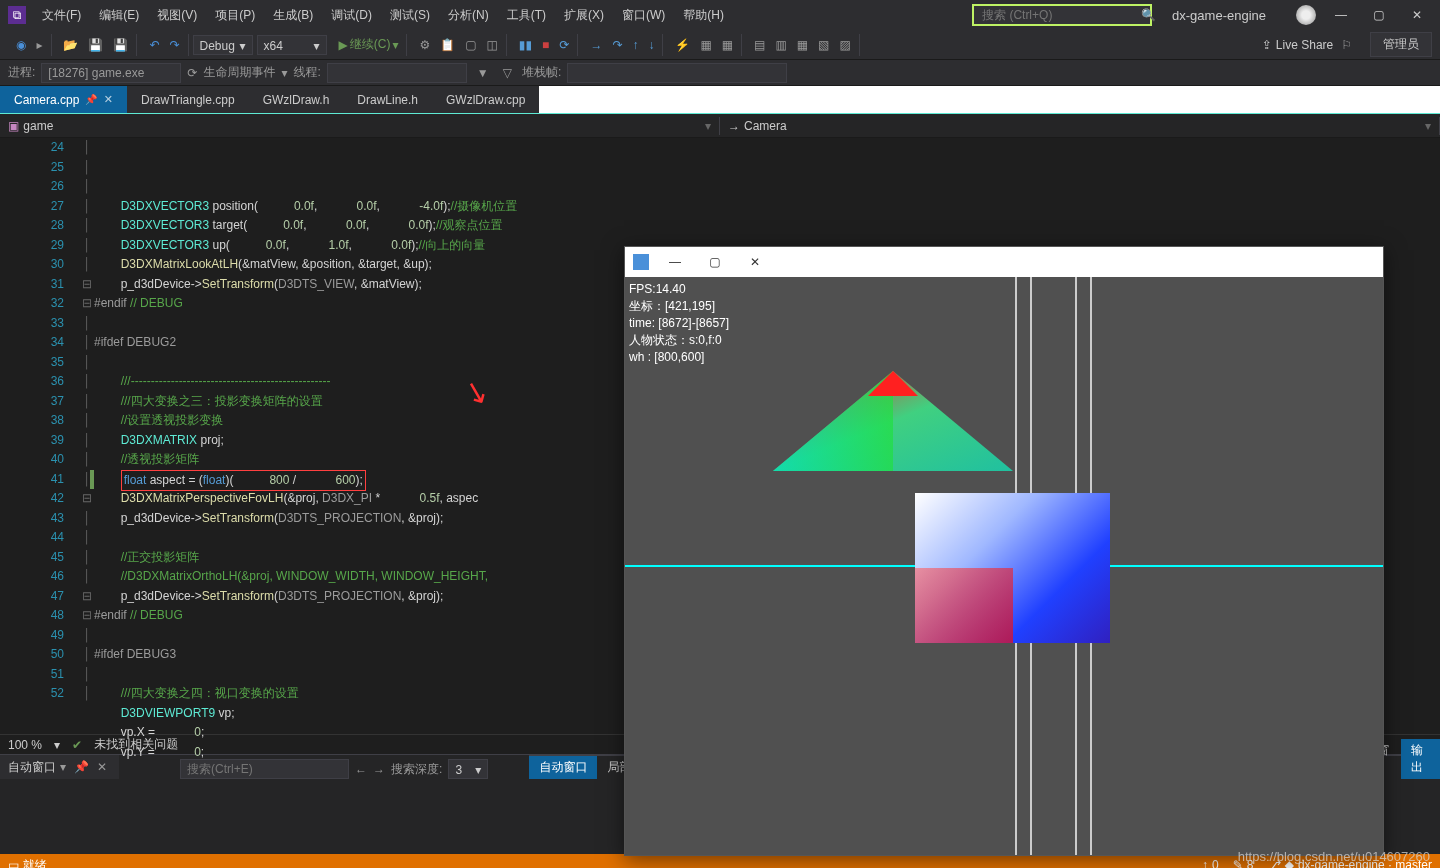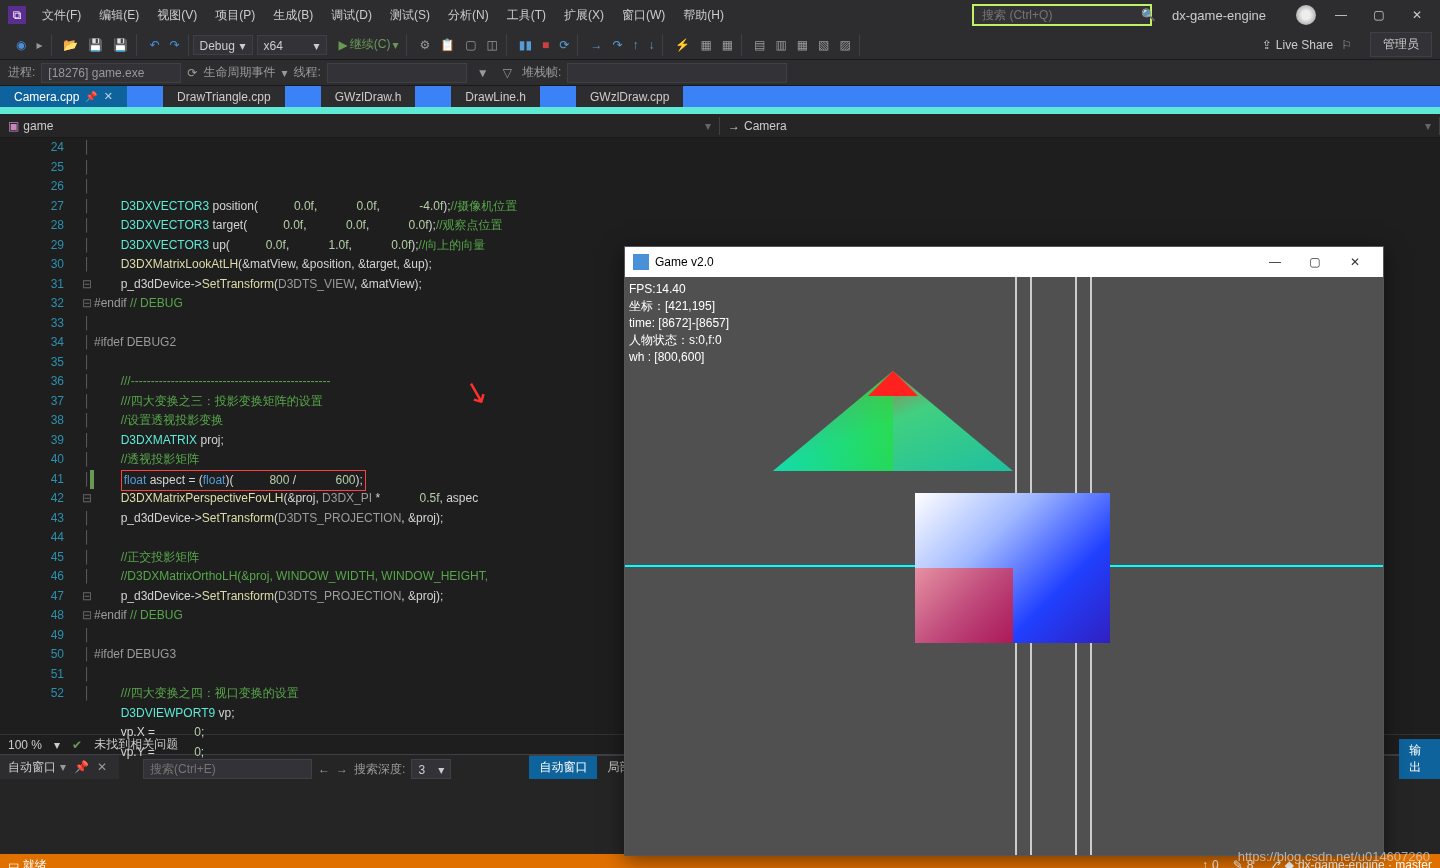--- a/index.html
+++ b/index.html
@@ -23,21 +23,21 @@
 .tb-select.wide{min-width:70px;}
 .play { color: #6a9955; }
 .dbg-blue { color: #569cd6; }
 .dbg-orange { color: #d69d45; }
 .live-share { color: #ccc; display: flex; align-items: center; gap: 4px; margin-left: auto; }
 .admin-btn { background: #333337; padding: 3px 12px; margin-left: 10px; color:#ccc; border:1px solid #3f3f46;}
 
 .toolbar2 { height: 26px; background: #2d2d30; border-bottom: 1px solid #1a1a1a; display:flex; align-items:center; padding:0 8px; gap:6px; color:#999;}
 .combo { background:#333337; border:1px solid #3f3f46; padding:1px 6px; min-width:140px; height:20px; display:flex;align-items:center;}
 
-.tabs { height: 28px; background: #3b82f6; display: flex; border-bottom:7px solid #5eead4;gap:36px; }
+.tabs { height: 28px; background: #ffffff; display: flex; border-bottom:1px solid #5eead4; }
 .tab { padding: 5px 14px; color: #ccc; background: #2d2d30; display:flex;align-items:center;gap:6px;}
 .tab.active { background: #0e639c; color: #fff; }
 .tab .close { font-size: 11px; opacity: 0.7; }
 .tab .pin { font-size: 10px; }
 
 .nav-bar { height: 24px; background: #252526; border-bottom: 1px solid #1a1a1a; display: flex; align-items: center; }
 .nav-combo { flex: 1; padding: 2px 8px; color: #ccc; display:flex; align-items:center; gap:4px; border-right:1px solid #3f3f46;}
 .nav-combo .ico { color: #c586c0; }
 .nav-combo .arrow { margin-left:auto; color:#666;}
 
@@ -79,21 +79,21 @@
 
 .zoom-bar { height: 20px; background: #1e1e1e; border-top: 1px solid #333; display:flex; align-items:center; padding:0 8px; color:#ccc; gap:12px;}
 .zoom-bar .ok{color:#6a9955;}
 
 .bottom-panels { height: 100px; display:flex; background:#252526; border-top:1px solid #3f3f46;}
 .panel { flex:1; display:flex; flex-direction:row; border-right:1px solid #3f3f46;}
 .panel:last-child{border-right:none;}
 .panel-head { height: 24px; background:#2d2d30; display:flex; align-items:center; padding:0 8px; color:#ccc;}
 .panel-head .title{flex:1;}
 .panel-head .ctrl{color:#999; padding:0 4px;}
-.panel-tools { height: 28px; display:flex; align-items:center; padding:0 24px; gap:6px; color:#999;}
+.panel-tools { height: 28px; display:flex; align-items:center; padding:0 24px; gap:6px; color:#999;margin-left:37px;}
 .panel-tools input { background:#333337; border:1px solid #3f3f46; color:#ccc; padding:2px 6px; flex:1; height:20px;}
 .panel-cols { height:20px; display:flex; padding:0 8px; color:#999; border-bottom:1px solid #3f3f46;}
 .panel-cols div{flex:1;}
 .panel-body{flex:1;}
 .panel-tabs { height:24px; display:flex; align-items:flex-end; background:#252526; border-top:1px solid #3f3f46;}
 .ptab { padding:3px 10px; color:#ccc;}
 .ptab.active{ background:#0e639c; color:#fff;}
 
 .statusbar { height: 22px; background: #e07000; color: #fff; display: flex; align-items: center; padding: 0 8px; gap: 14px; }
 .statusbar .ic{display:flex;align-items:center;gap:4px;}
@@ -305,21 +305,20 @@
         <div>│</div>
       </div>
     <div class="code" id="code">
       <div class="arrow-annot">↘</div>
     <div class="line">        <span class="type">D3DXVECTOR3</span> <span>position</span>(<span class="num">0.0f</span>, <span class="num">0.0f</span>, <span class="num">-4.0f</span>);<span class="cmt">//摄像机位置</span></div><div class="line">        <span class="type">D3DXVECTOR3</span> <span>target</span>(<span class="num">0.0f</span>, <span class="num">0.0f</span>, <span class="num">0.0f</span>);<span class="cmt">//观察点位置</span></div><div class="line">        <span class="type">D3DXVECTOR3</span> <span>up</span>(<span class="num">0.0f</span>, <span class="num">1.0f</span>, <span class="num">0.0f</span>);<span class="cmt">//向上的向量</span></div><div class="line">        <span class="fn">D3DXMatrixLookAtLH</span>(&amp;matView, &amp;position, &amp;target, &amp;up);</div><div class="line">        p_d3dDevice-&gt;<span class="fn">SetTransform</span>(<span class="mac">D3DTS_VIEW</span>, &amp;matView);</div><div class="line"><span class="mac">#endif</span> <span class="cmt">// DEBUG</span></div><div class="line">&nbsp;</div><div class="line"><span class="mac">#ifdef</span> <span class="mac">DEBUG2</span></div><div class="line">&nbsp;</div><div class="line">        <span class="cmt">///--------------------------------------------------</span></div><div class="line">        <span class="cmt">///四大变换之三：投影变换矩阵的设置</span></div><div class="line">        <span class="cmt">//设置透视投影变换</span></div><div class="line">        <span class="type">D3DXMATRIX</span> proj;</div><div class="line">        <span class="cmt">//透视投影矩阵</span></div><div class="line hl-green">        <span class="redbox"><span class="kw">float</span> aspect = (<span class="kw">float</span>)(<span class="num">800</span> / <span class="num">600</span>);</span></div><div class="line">        <span class="fn">D3DXMatrixPerspectiveFovLH</span>(&amp;proj, <span class="mac">D3DX_PI</span> * <span class="num">0.5f</span>, aspec</div><div class="line">        p_d3dDevice-&gt;<span class="fn">SetTransform</span>(<span class="mac">D3DTS_PROJECTION</span>, &amp;proj);</div><div class="line">&nbsp;</div><div class="line">        <span class="cmt">//正交投影矩阵</span></div><div class="line">        <span class="cmt">//D3DXMatrixOrthoLH(&amp;proj, WINDOW_WIDTH, WINDOW_HEIGHT,</span></div><div class="line">        p_d3dDevice-&gt;<span class="fn">SetTransform</span>(<span class="mac">D3DTS_PROJECTION</span>, &amp;proj);</div><div class="line"><span class="mac">#endif</span> <span class="cmt">// DEBUG</span></div><div class="line">&nbsp;</div><div class="line"><span class="mac">#ifdef</span> <span class="mac">DEBUG3</span></div><div class="line">&nbsp;</div><div class="line">        <span class="cmt">///四大变换之四：视口变换的设置</span></div><div class="line">        <span class="type">D3DVIEWPORT9</span> vp;</div><div class="line">        vp.X = <span class="num">0</span>;</div><div class="line">        vp.Y = <span class="num">0</span>;</div></div>
   </div>
 
   <div class="game-win">
     <div class="game-title">
       <div class="ico"></div>
-      <div class="t">Game v2.0</div>
       <div class="wb">—</div>
       <div class="wb">▢</div>
       <div class="wb">✕</div>
     </div>
     <div class="game-body">
       <div class="hud" id="hud">
           <div>FPS:14.40</div>
           <div>坐标：[421,195]</div>
           <div>time: [8672]-[8657]</div>
           <div>人物状态：s:0,f:0</div>

